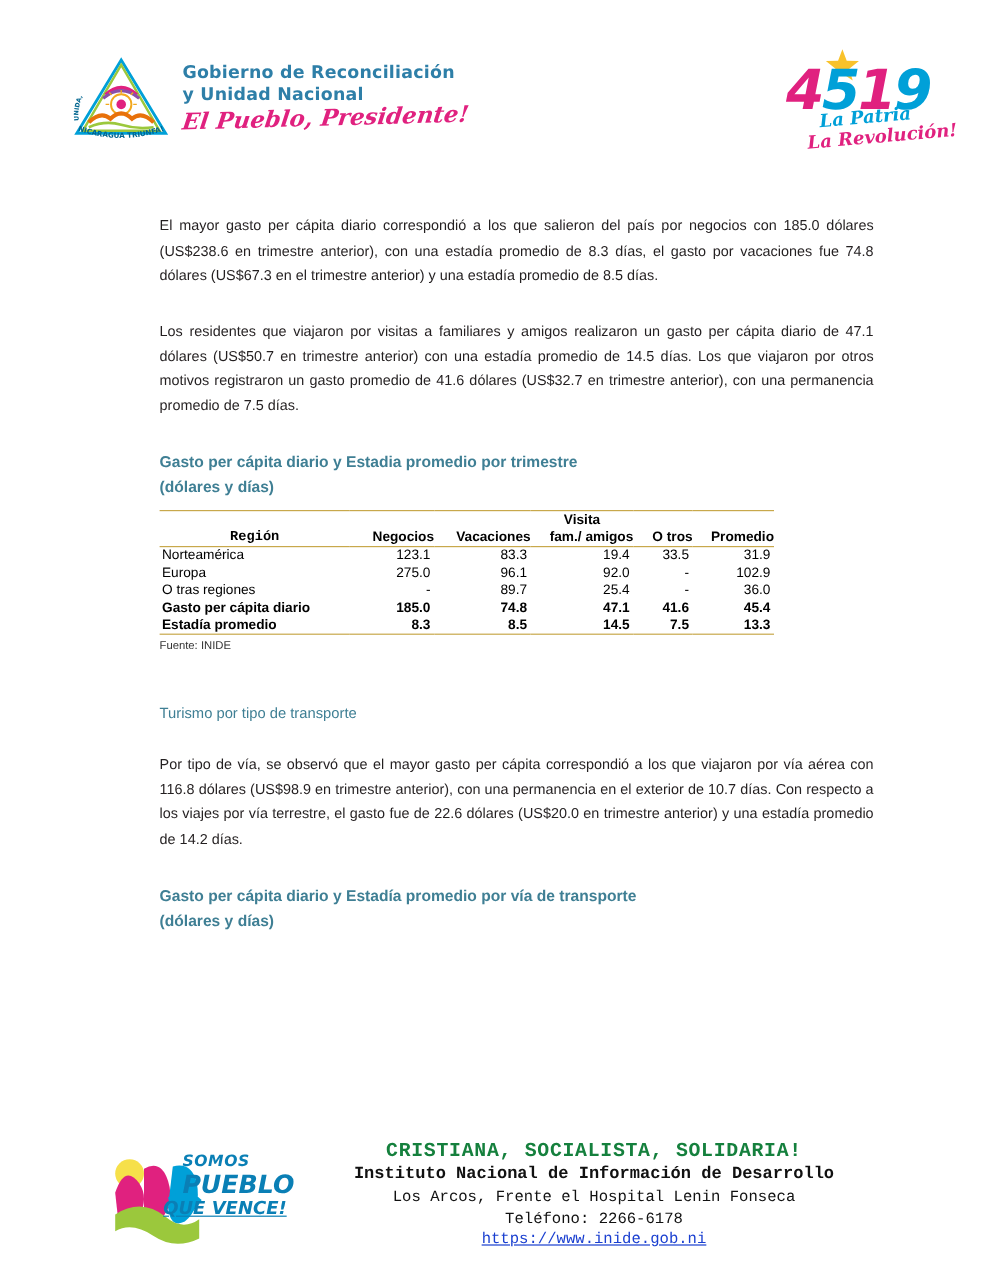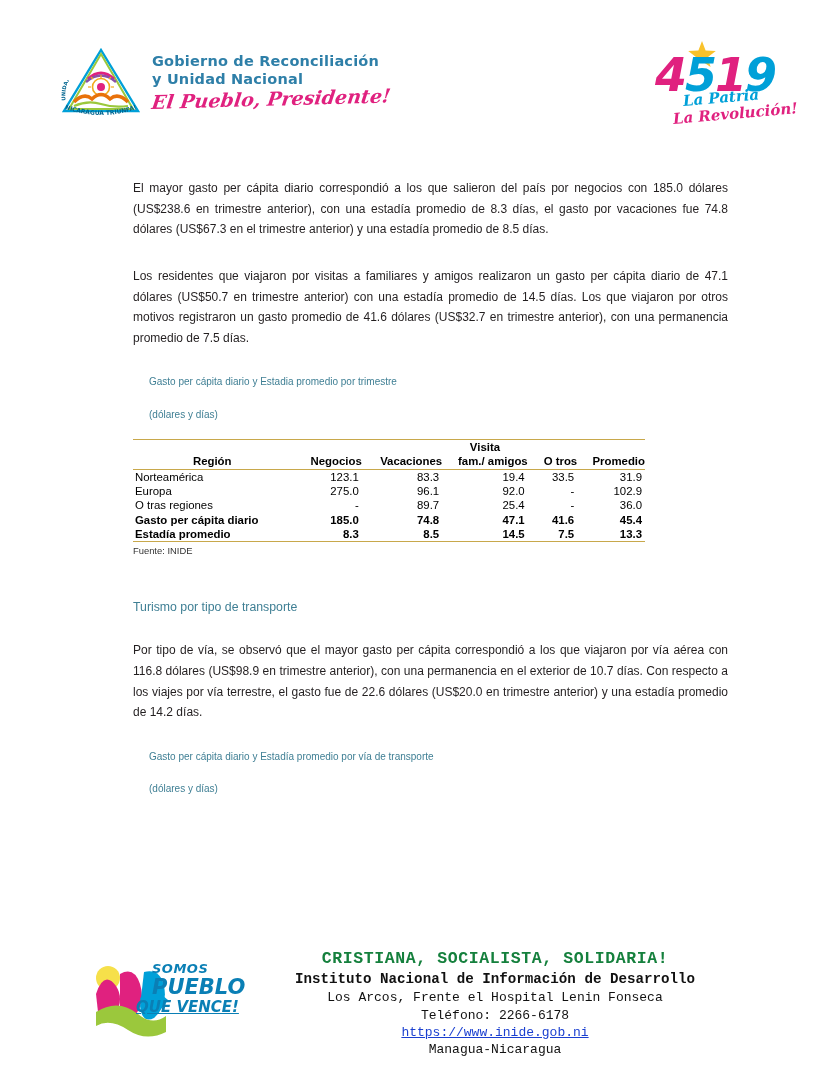--- a/index.html
+++ b/index.html
@@ -127,25 +127,26 @@
   }
   p.para {
     margin: 0 0 26px 0;
     font-size: 12px;
     line-height: 1.72;
     text-align: justify;
     color: #231f20;
     font-family: "Liberation Sans", sans-serif;
   }
   .caption {
-    font-size: 10px;
+    font-size: 13px;
     color: #3f7f94;
     line-height: 1.62;
-    margin: 16px;
-    font-family: "Liberation Sans", sans-serif;
+    margin: 0;
+    font-family: "Liberation Sans", sans-serif;
+    font-weight: bold;
   }
   .section-head {
     font-size: 12.3px;
     color: #3f7f94;
     margin: 0 0 0 0;
     font-family: "Liberation Sans", sans-serif;
   }
 
   
   .table-wrap { margin-top: 9px; }
@@ -157,21 +158,21 @@
     color: #000;
   }
   table.data th, table.data td {
     padding: 1.2px 0;
     white-space: nowrap;
   }
   .rule-top   { border-top: 1.4px solid #c8a84b; }
   .rule-mid   { border-bottom: 1.4px solid #c8a84b; }
   .rule-bot   { border-bottom: 1.4px solid #c8a84b; }
 
-  thead th.col-region  { text-align: center; width: 172px; font-weight: bold; }
+  thead th.col-region  { text-align: center; width: 172px; font-weight: bold; font-family: Liberation Mono, monospace; }
   thead th.col-num     { text-align: right; font-weight: bold; }
   .w-neg  { width: 78px; }
   .w-vac  { width: 88px; }
   .w-fam  { width: 92px; }
   .w-otr  { width: 56px; }
   .w-pro  { width: 74px; }
 
   .visita-row th {
     text-align: center;
     font-weight: bold;
@@ -419,15 +420,14 @@
       <div class="pt-3">QUE VENCE!</div>
     </div>
   </div>
 
   <div class="footer-text">
     <div class="f-cristiana">CRISTIANA, SOCIALISTA, SOLIDARIA!</div>
     <div class="f-instituto">Instituto Nacional de Información de Desarrollo</div>
     <div class="f-dir">Los Arcos, Frente el Hospital Lenin Fonseca</div>
     <div class="f-tel">Teléfono: 2266-6178</div>
     <a class="f-url" href="#">https://www.inide.gob.ni</a>
-    <div class="f-ciudad">Managua-Nicaragua</div>
   </div>
 </div>
 
 </body></html>

